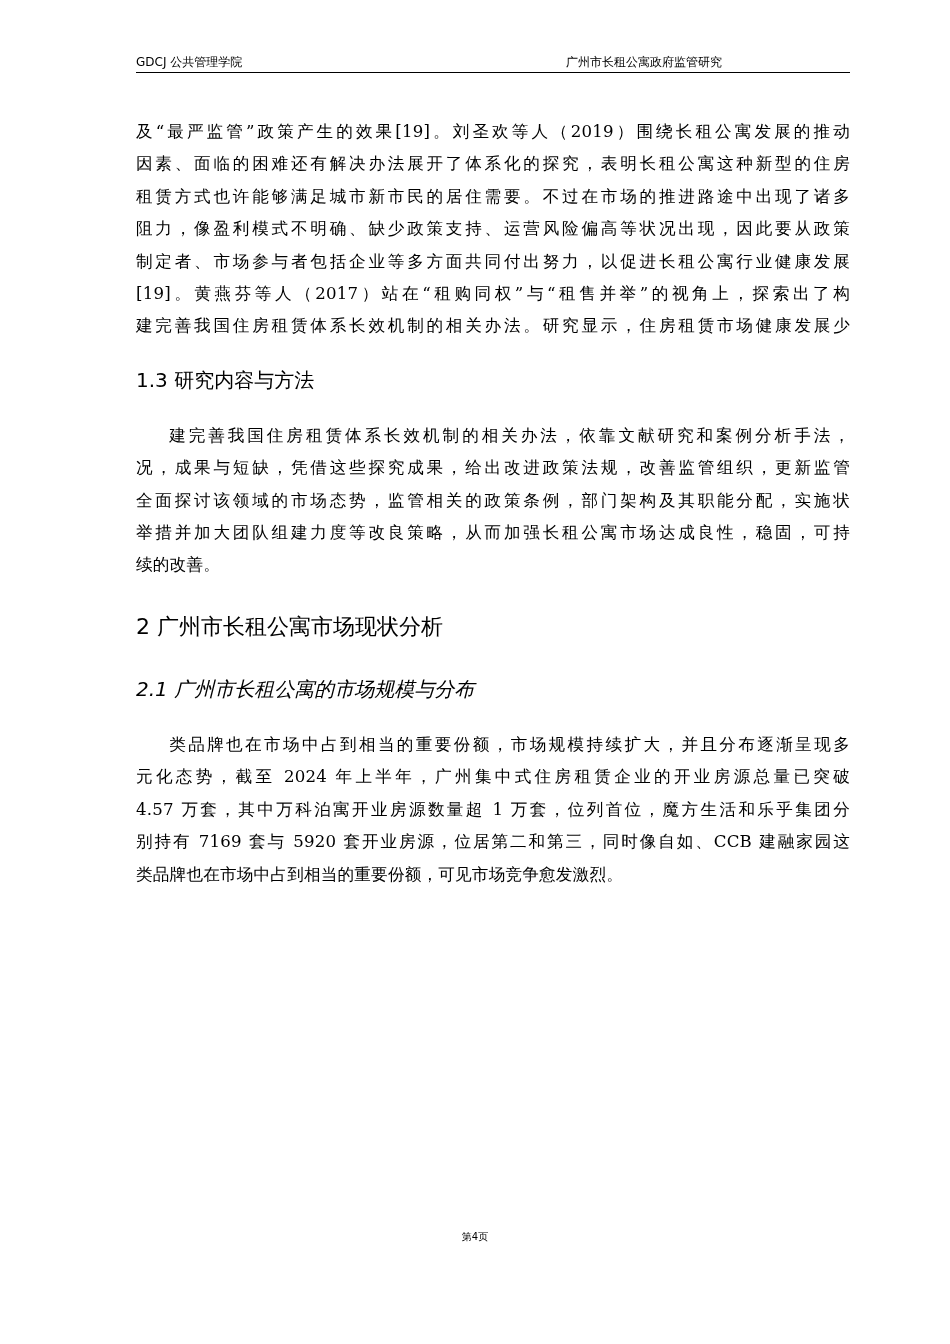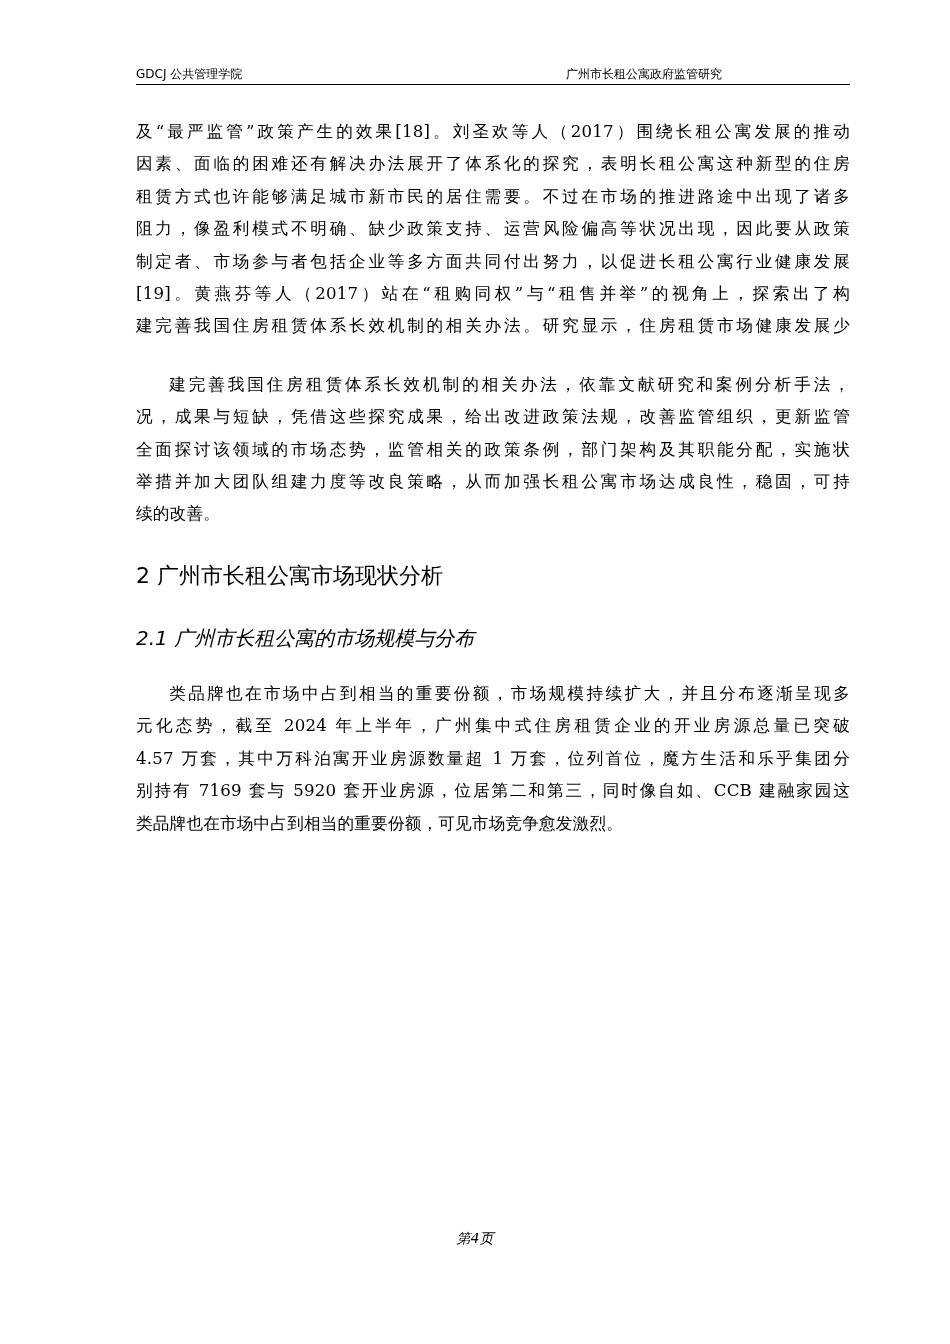--- a/index.html
+++ b/index.html
@@ -11,21 +11,21 @@
       width: 950px;
       height: 1344px;
       position: relative;
       overflow: hidden;
       color: #000000;
       font-family: "DejaVu Serif", "Liberation Serif", serif;
     }
     .header {
       position: absolute;
       left: 136px;
-      top: 64px;
+      top: 52px;
       width: 714px;
       height: 20px;
       border-bottom: 1.5px solid #000;
       font-family: "DejaVu Sans", "Liberation Sans", sans-serif;
       font-size: 12px;
     }
     .header .left {
       position: absolute;
       left: 0;
       top: 2px;
@@ -68,44 +68,44 @@
       font-weight: normal;
       margin: 0;
     }
     .footer {
       position: absolute;
       top: 1230px;
       left: 0;
       width: 950px;
       text-align: center;
       font-family: "DejaVu Sans", "Liberation Sans", sans-serif;
-      font-size: 14px;
-      font-style: italic;
+      font-size: 10px;
     }
   </style>
 </head>
 <body>
 
 <div class="header">
   <span class="left">GDCJ 公共管理学院</span>
   <span class="right">广州市长租公寓政府监管研究</span>
 </div>
 
 <div class="content">
 
   <p class="para" style="margin-top:0;">
-    <span class="line">及“最严监管”政策产生的效果[18]。刘圣欢等人（2017）围绕长租公寓发展的推动</span>
+    <span class="line">及“最严监管”政策产生的效果[19]。刘圣欢等人（2019）围绕长租公寓发展的推动</span>
     <span class="line">因素、面临的困难还有解决办法展开了体系化的探究，表明长租公寓这种新型的住房</span>
     <span class="line">租赁方式也许能够满足城市新市民的居住需要。不过在市场的推进路途中出现了诸多</span>
     <span class="line">阻力，像盈利模式不明确、缺少政策支持、运营风险偏高等状况出现，因此要从政策</span>
     <span class="line">制定者、市场参与者包括企业等多方面共同付出努力，以促进长租公寓行业健康发展</span>
     <span class="line">[19]。黄燕芬等人（2017）站在“租购同权”与“租售并举”的视角上，探索出了构</span>
     <span class="line">建完善我国住房租赁体系长效机制的相关办法。研究显示，住房租赁市场健康发展少</span>
   </p>
 
+  <h2 class="h2" style="margin-top:24px;">1.3 研究内容与方法</h2>
 
   <p class="para" style="margin-top:26px;">
     <span class="line" style="padding-left:2em;">建完善我国住房租赁体系长效机制的相关办法，依靠文献研究和案例分析手法，</span>
     <span class="line">况，成果与短缺，凭借这些探究成果，给出改进政策法规，改善监管组织，更新监管</span>
     <span class="line">全面探讨该领域的市场态势，监管相关的政策条例，部门架构及其职能分配，实施状</span>
     <span class="line">举措并加大团队组建力度等改良策略，从而加强长租公寓市场达成良性，稳固，可持</span>
     <span class="line last">续的改善。</span>
   </p>
 
   <h1 class="h1" style="margin-top:30px;">2 广州市长租公寓市场现状分析</h1>

